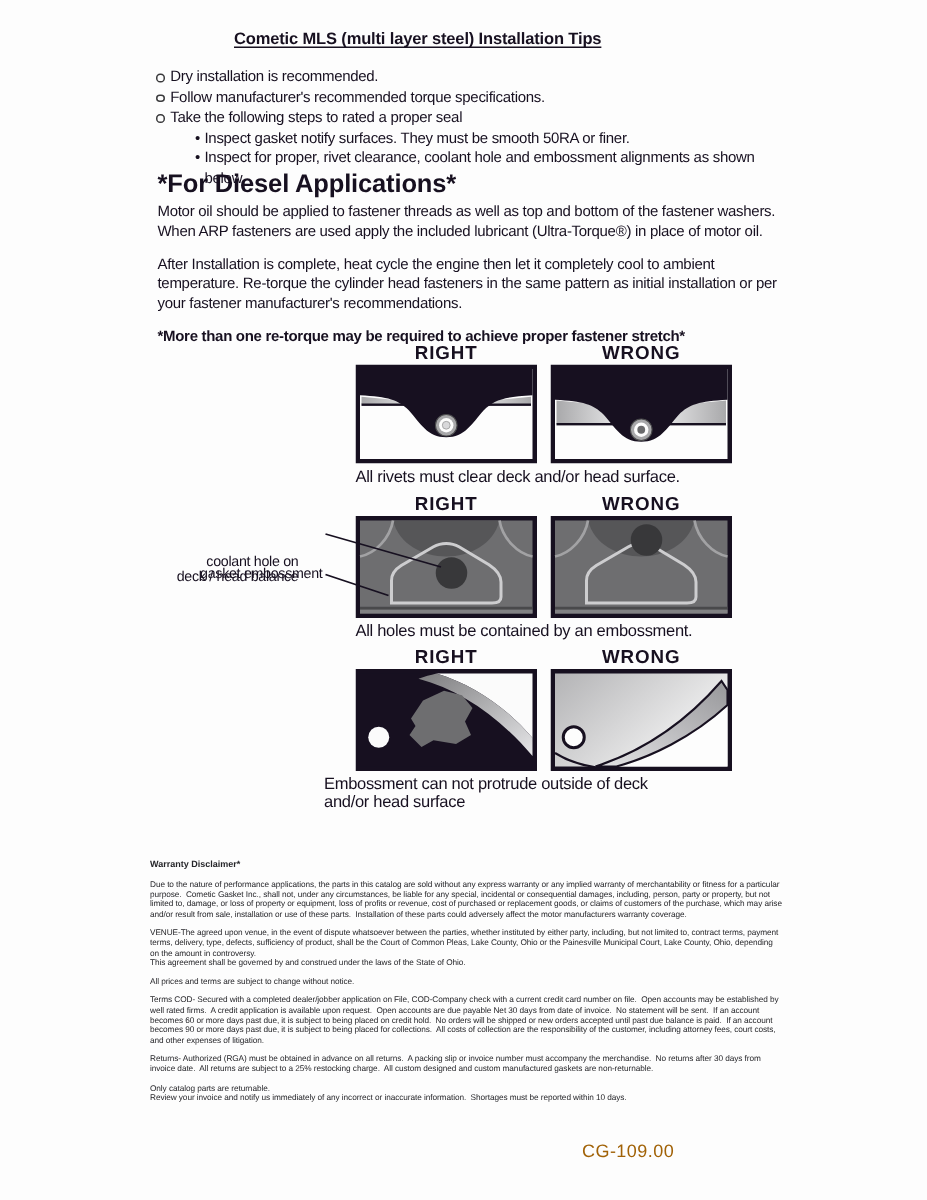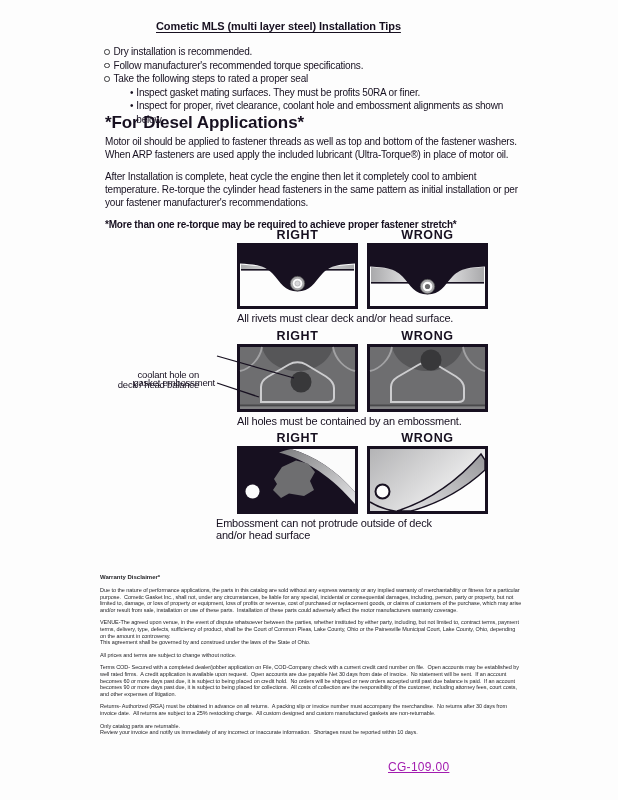--- a/index.html
+++ b/index.html
@@ -43,21 +43,21 @@
     font-size:9.5px; line-height:9.6px; letter-spacing:-0.2px; }
   .ann1 { left:102px; top:342px;margin-top:28px; }
   .ann2 { left:118px; top:378px; }
   .ann-lines { position:absolute; left:118px; top:330px; pointer-events:none; }
   
   .fineprint { position:absolute; left:100px; top:574px; width:422px; color:#26262a; }
   .fineprint h3 { margin:0 0 7px 0; font-size:6px; font-weight:bold; }
   .fineprint p { margin:0 0 6px 0; font-size:5.5px; line-height:6.6px;
     white-space:pre-wrap; letter-spacing:-0.05px; }
   .doc-number { position:absolute; left:388px; top:760px; font-size:12px;
-    letter-spacing:0.3px; color:#a21caf;text-decoration:underline; }
+    letter-spacing:0.3px; color:#a16207; }
   .defs-holder { position:absolute; width:0; height:0; overflow:hidden; }
 </style>
 </head>
 <body>
 
 <div class="page">
 
   <div class="defs-holder"><svg width="0" height="0" aria-hidden="true">
     <defs>
       <linearGradient id="gWedgeL" x1="0" y1="0" x2="1" y2="0">
@@ -93,21 +93,21 @@
     <div class="b-row">
       <span class="marker-open"></span>
       <span>Follow manufacturer's recommended torque specifications.</span>
     </div>
     <div class="b-row">
       <span class="marker-open"></span>
       <span>Take the following steps to rated a proper seal</span>
     </div>
     <div class="sub-row">
       <span class="marker-fill">•</span>
-      <span>Inspect gasket mating surfaces.  They must be profits 50RA or finer.</span>
+      <span>Inspect gasket notify surfaces.  They must be smooth 50RA or finer.</span>
     </div>
     <div class="sub-row">
       <span class="marker-fill">•</span>
       <span>Inspect for proper, rivet clearance, coolant hole and embossment alignments as shown below.</span>
     </div>
   </div>
 
   <div class="diesel">
     <h2>*For Diesel Applications*</h2>
     <p>Motor oil should be applied to fastener threads as well as top and bottom of the fastener washers. When ARP fasteners are used apply the included lubricant (Ultra-Torque®) in place of motor oil.</p>

